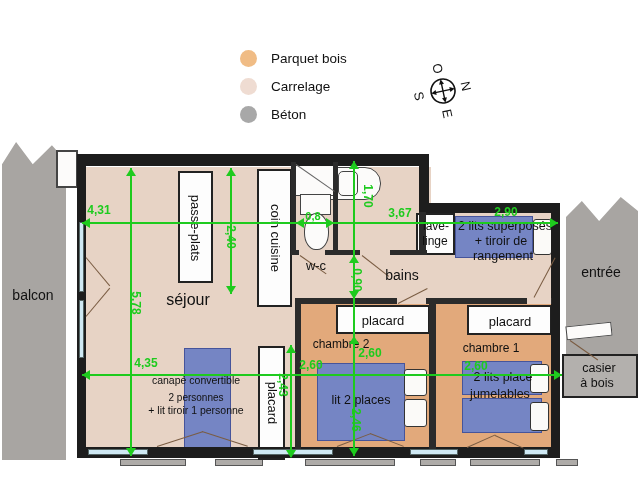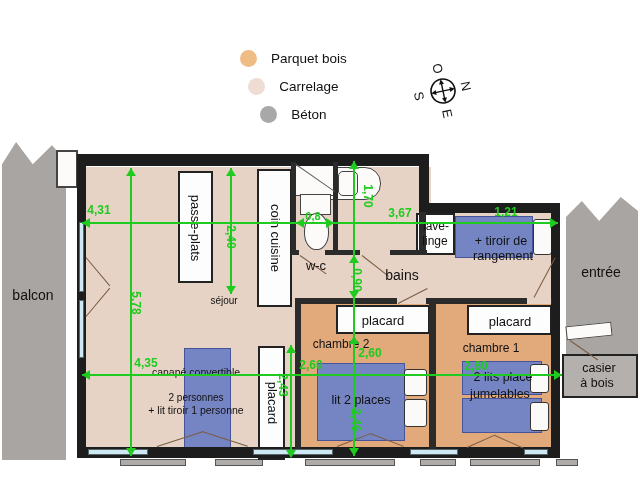--- a/index.html
+++ b/index.html
@@ -34,21 +34,21 @@
   .garr.r{border-top:5px solid transparent;border-bottom:5px solid transparent;border-left:8px solid #1ecb1e;}
   .garr.u{border-left:5px solid transparent;border-right:5px solid transparent;border-bottom:8px solid #1ecb1e;}
   .garr.d{border-left:5px solid transparent;border-right:5px solid transparent;border-top:8px solid #1ecb1e;}
   
   .txt{position:absolute;color:#111;white-space:nowrap;z-index:5;transform:translate(-50%,-50%);}
   .txt.rot{transform:translate(-50%,-50%) rotate(90deg);}
   .txt.dim{color:#1ecb1e;font-weight:bold;z-index:7;}
   .txt.dim.rot{transform:translate(-50%,-50%) rotate(90deg);}
   
   #legend{position:absolute;left:240px;top:44px;z-index:8;}
-  .leg-row{display:flex;align-items:center;height:28px;justify-content:center;}
+  .leg-row{display:flex;align-items:center;height:28px;}
   .leg-dot{width:17px;height:17px;border-radius:50%;margin-right:14px;}
   .leg-lab{font-size:13.5px;color:#111;}
   
   #compass{position:absolute;left:408px;top:56px;z-index:8;transform:rotate(78deg);}
 </style>
 </head>
 <body>
 
 <div id="page">
 
@@ -161,46 +161,47 @@
     <div class="swing" style="left:300px;top:255px;width:32px;transform:rotate(35deg);"></div>
     <div class="swing" style="left:362px;top:255px;width:34px;transform:rotate(38deg);"></div>
     <div class="swing" style="left:398px;top:303px;width:33px;transform:rotate(-27deg);"></div>
     <div class="swing" style="left:534px;top:297px;width:45px;transform:rotate(-62deg);"></div>
     <div class="swing" style="left:86px;top:257px;width:37px;transform:rotate(50deg);"></div>
     <div class="swing" style="left:86px;top:316px;width:37px;transform:rotate(-50deg);"></div>
     <div class="fix" style="left:566px;top:324px;width:46px;height:14px;transform:rotate(-6deg);z-index:2;"></div>
     <div class="swing" style="left:570px;top:340px;width:34px;transform:rotate(35deg);"></div>
 
   <span class="txt" style="left: 33px; top: 295px; font-size: 14px;">balcon</span>
-      <span class="txt" style="left: 188px; top: 300px; font-size: 10px; margin-left: 36px;">séjour</span>
+      <span class="txt" style="left: 188px; top: 300px; font-size: 16px;">séjour</span>
       <span class="txt rot" style="left: 195px; top: 228px; font-size: 13px;">passe-plats</span>
       <span class="txt rot" style="left: 275px; top: 238px; font-size: 13px;">coin cuisine</span>
       <span class="txt rot" style="left: 272px; top: 403px; font-size: 13px;">placard</span>
       <span class="txt" style="left: 316px; top: 265px; font-size: 13px;">w-c</span>
       <span class="txt" style="left: 402px; top: 231px; font-size: 14px; margin-top: 44px;">bains</span>
       <span class="txt" style="left: 436px; top: 226px; font-size: 12px;">lave-</span>
       <span class="txt" style="left: 435px; top: 241px; font-size: 12px;">linge</span>
+      <span class="txt" style="left: 505px; top: 226px; font-size: 12.5px;">2 lits superposés</span>
       <span class="txt" style="left: 501px; top: 241px; font-size: 12.5px;">+ tiroir de</span>
       <span class="txt" style="left: 503px; top: 256px; font-size: 12.5px;">rangement</span>
       <span class="txt" style="left: 601px; top: 272px; font-size: 14px;">entrée</span>
       <span class="txt" style="left: 383px; top: 320px; font-size: 13px;">placard</span>
       <span class="txt" style="left: 510px; top: 321px; font-size: 13px;">placard</span>
       <span class="txt" style="left: 341px; top: 344px; font-size: 12px;">chambre 2</span>
       <span class="txt" style="left: 491px; top: 348px; font-size: 12px;">chambre 1</span>
       <span class="txt" style="left: 599px; top: 368px; font-size: 12.5px;">casier</span>
       <span class="txt" style="left: 597px; top: 383px; font-size: 12.5px;">à bois</span>
-      <span class="txt" style="left: 196px; top: 372px; font-size: 10.5px;">canapé convertible</span>
+      <span class="txt" style="left: 196px; top: 380px; font-size: 10.5px;">canapé convertible</span>
       <span class="txt" style="left: 196px; top: 397px; font-size: 10px;">2 personnes</span>
       <span class="txt" style="left: 196px; top: 410px; font-size: 10.5px;">+ lit tiroir 1 personne</span>
       <span class="txt" style="left: 361px; top: 400px; font-size: 12.5px;">lit 2 places</span>
       <span class="txt" style="left: 503px; top: 377px; font-size: 12.5px;">2 lits place</span>
       <span class="txt" style="left: 500px; top: 394px; font-size: 12.5px; text-align: center;">jumelables</span>
       <span class="txt dim" style="left: 99px; top: 210px; font-size: 12px;">4,31</span>
       <span class="txt dim" style="left: 400px; top: 213px; font-size: 12px;">3,67</span>
-      <span class="txt dim" style="left: 506px; top: 212px; font-size: 12px;">1,21</span>
+      <span class="txt dim" style="left: 506px; top: 212px; font-size: 12px;">2,90</span>
       <span class="txt dim" style="left: 313px; top: 216px; font-size: 11px;">0,8</span>
       <span class="txt dim rot" style="left: 368px; top: 196px; font-size: 12px;">1,70</span>
       <span class="txt dim rot" style="left: 231px; top: 237px; font-size: 12px;">2,40</span>
       <span class="txt dim rot" style="left: 357px; top: 280px; font-size: 12px;">0,90</span>
       <span class="txt dim rot" style="left: 136px; top: 303px; font-size: 12px;">5,78</span>
       <span class="txt dim" style="left: 146px; top: 363px; font-size: 12px;">4,35</span>
       <span class="txt dim" style="left: 311px; top: 365px; font-size: 12px;">2,60</span>
       <span class="txt dim" style="left: 370px; top: 353px; font-size: 12px;">2,60</span>
       <span class="txt dim" style="left: 476px; top: 366px; font-size: 12px;">2,60</span>
       <span class="txt dim rot" style="left: 283px; top: 385px; font-size: 12px;">2,43</span>

